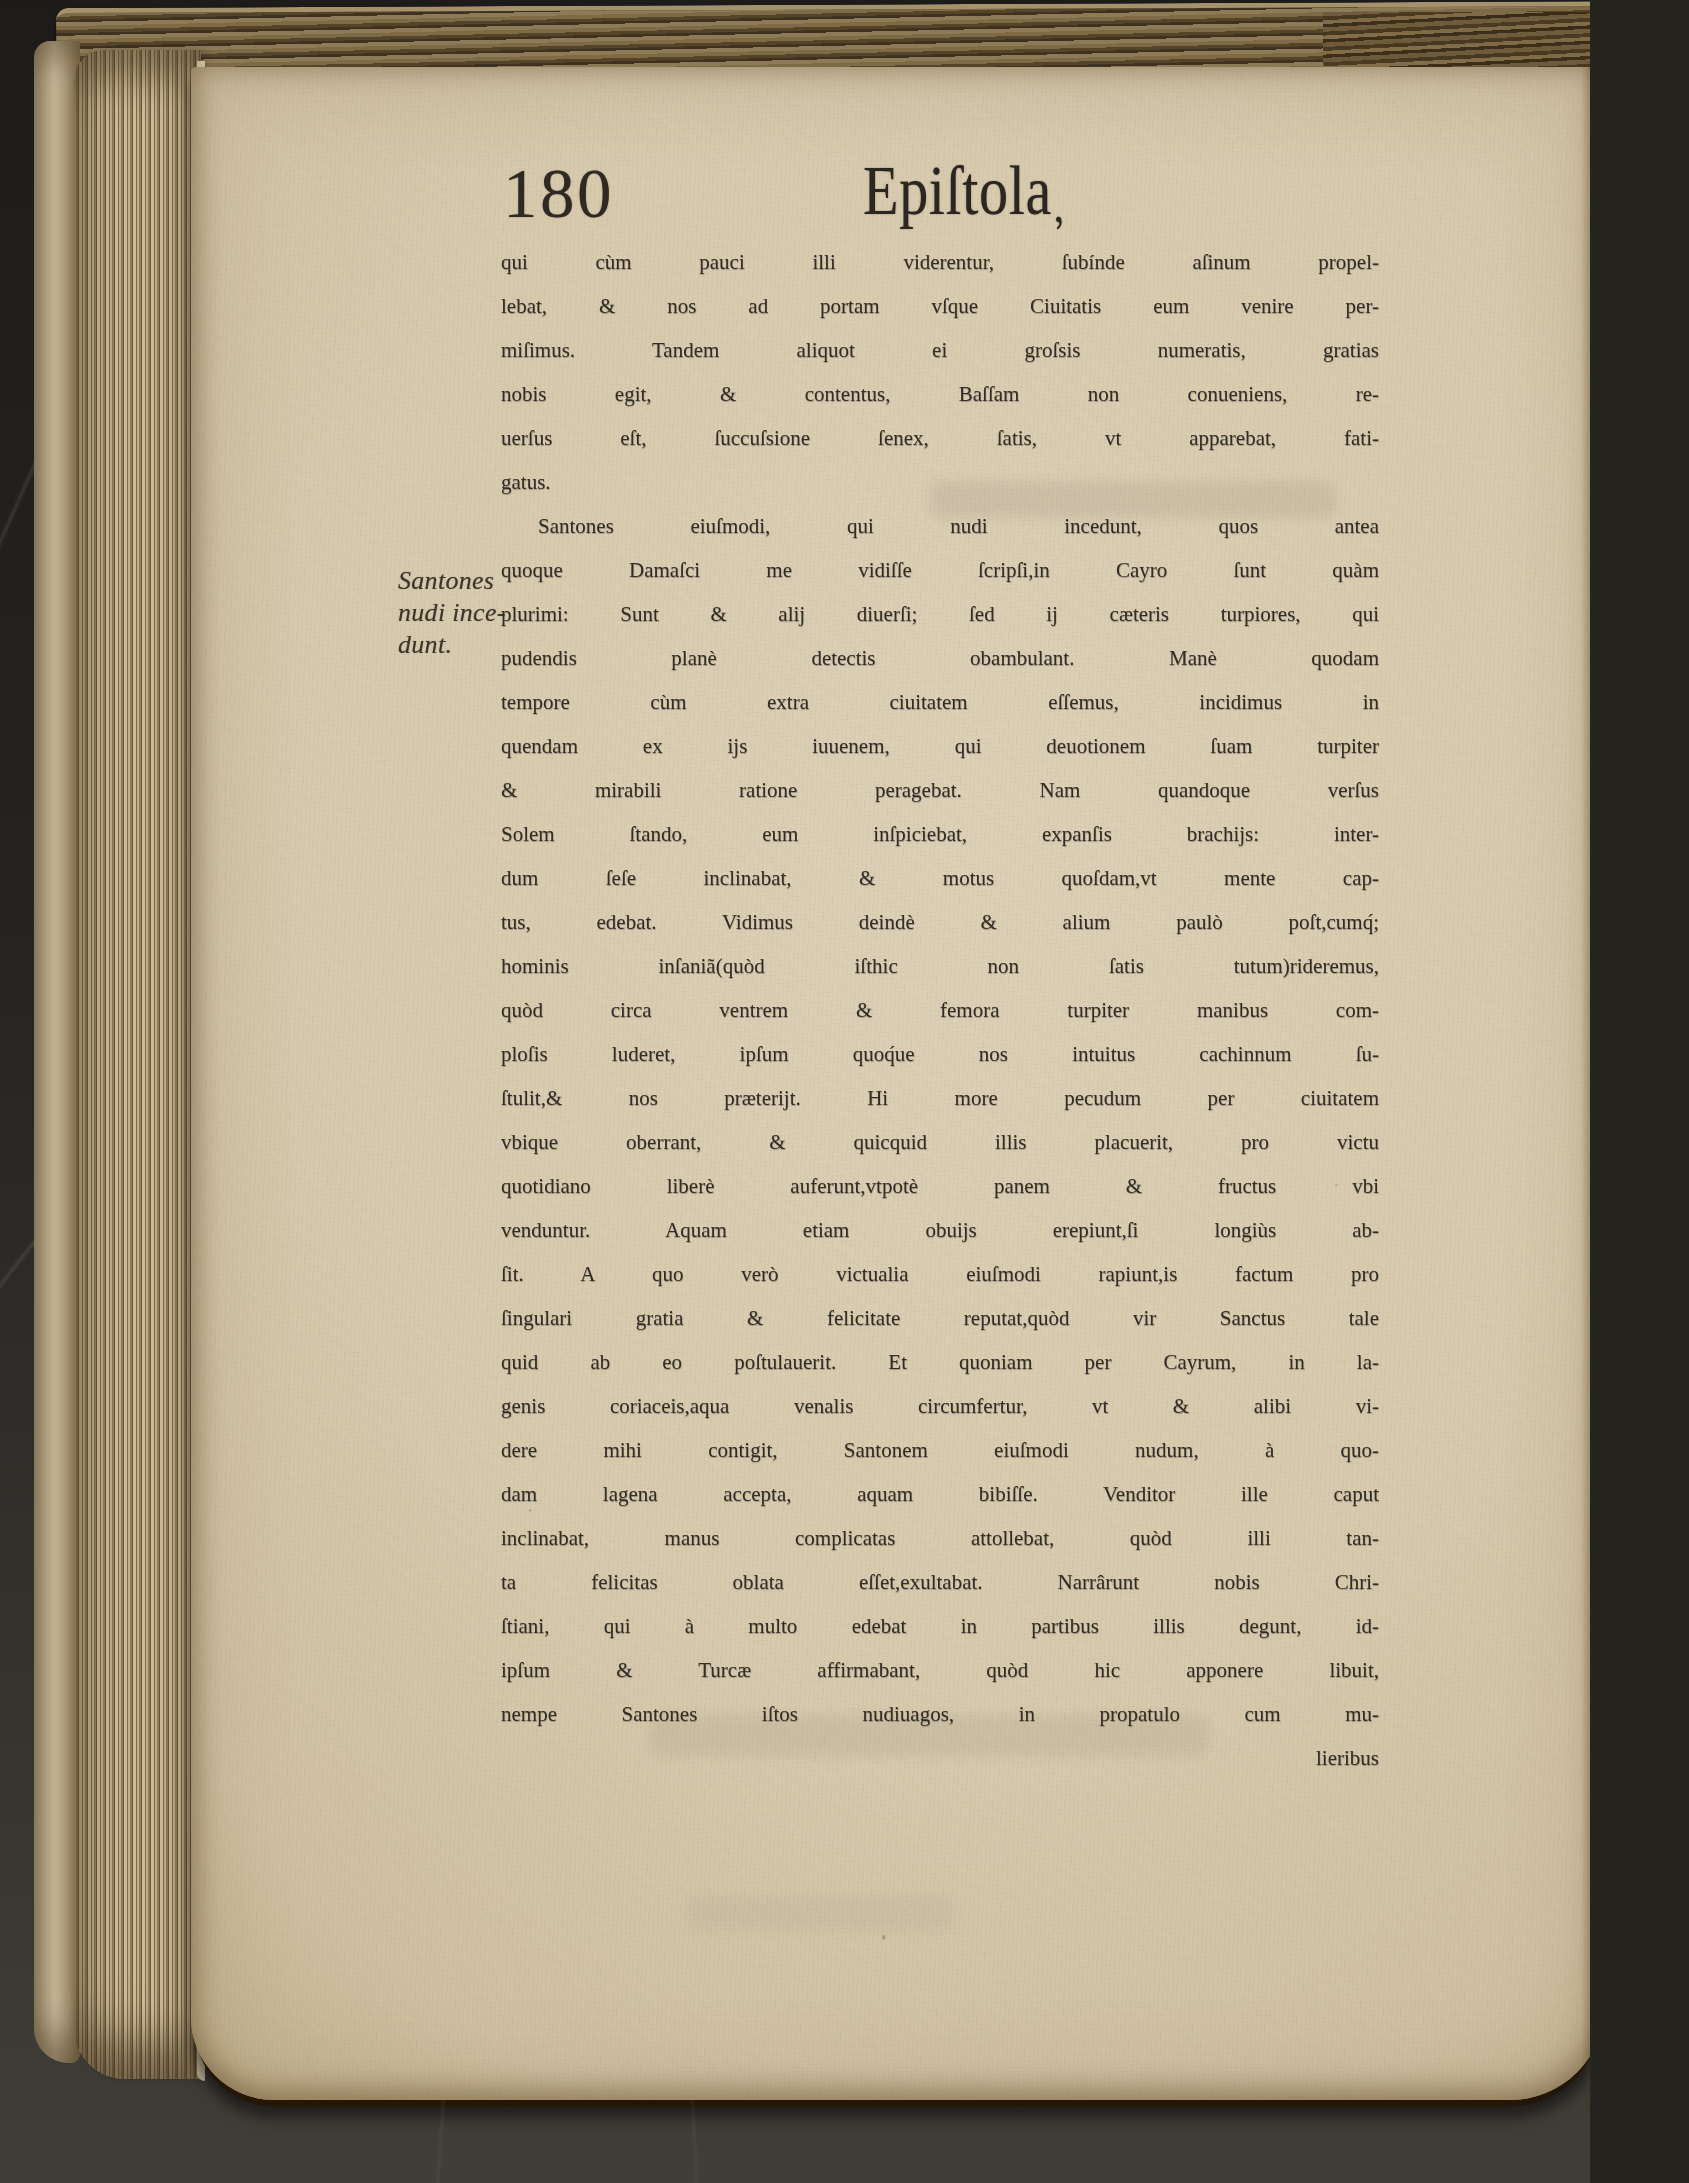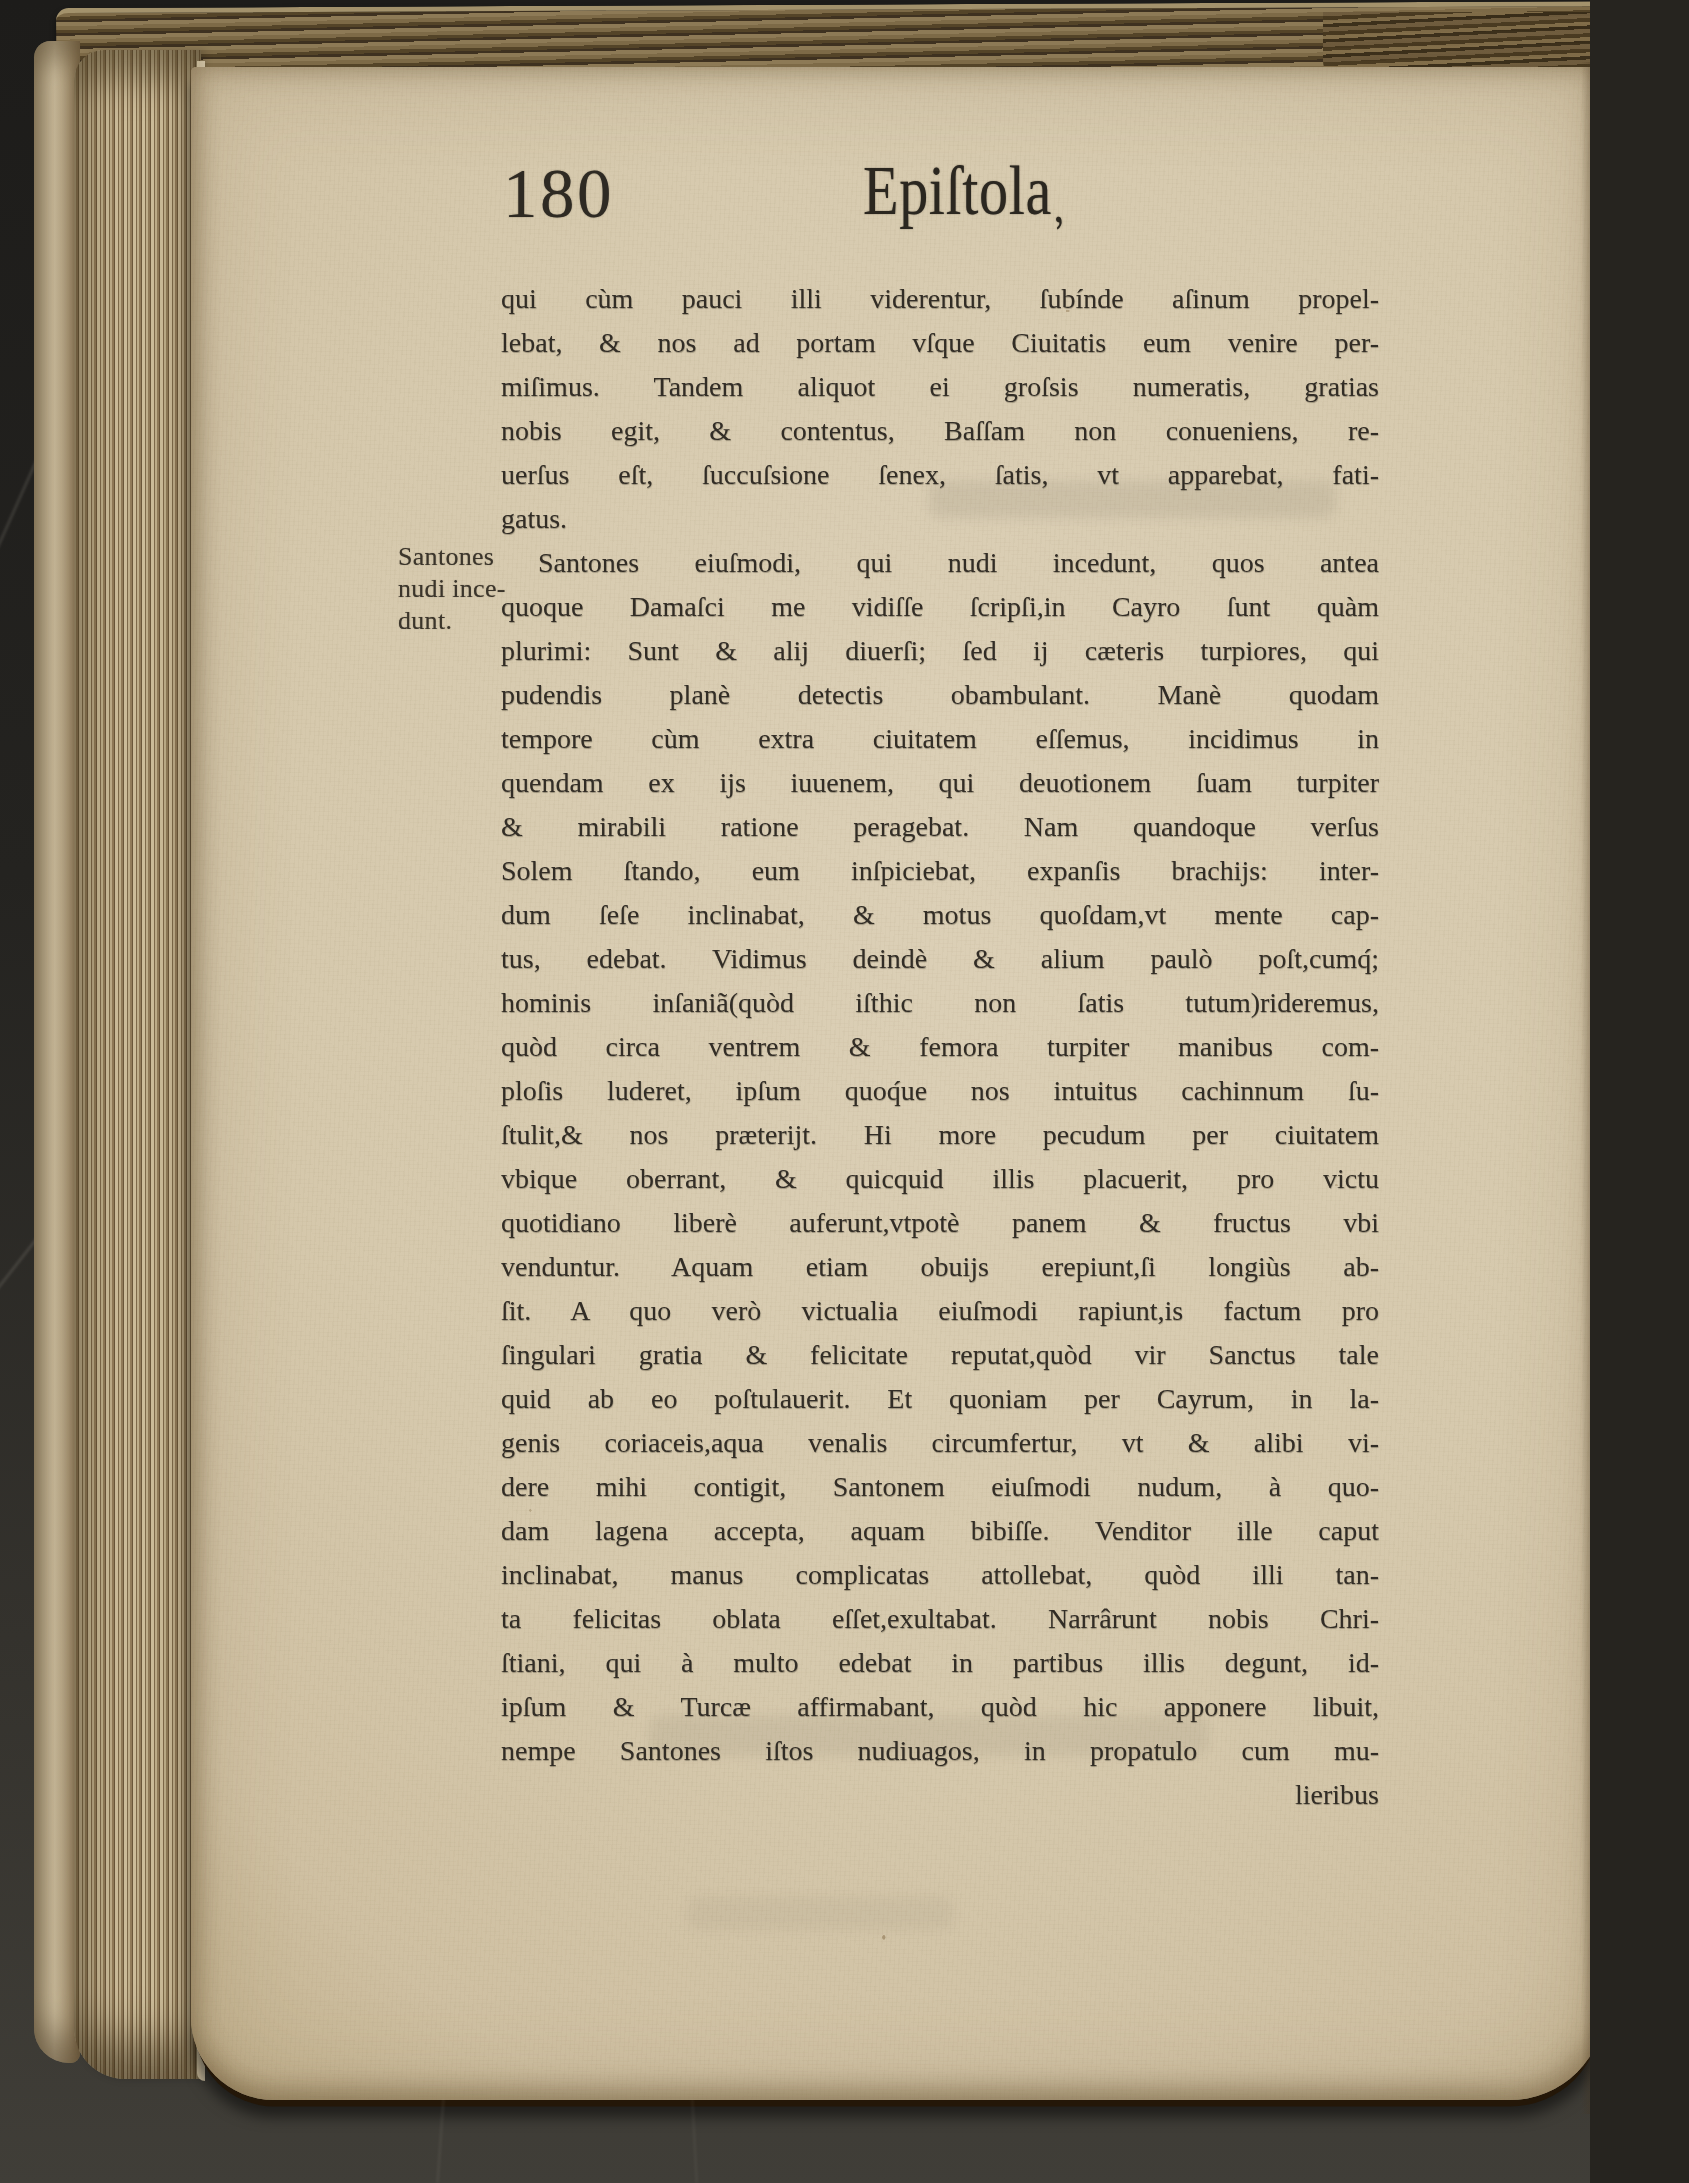--- a/index.html
+++ b/index.html
@@ -72,26 +72,26 @@
   .g2{left:649px;top:1715px;width:560px;height:41px;opacity:.85;}
   .g3{left:687px;top:1896px;width:267px;height:34px;opacity:.6;}
 
   
   .page-number{position:absolute;left:503px;top:160px;font-size:69px;line-height:1;
     color:#2e2a23;letter-spacing:2.5px;text-shadow:0 0 1.3px rgba(45,38,28,.55);}
   .running-header{position:absolute;left:863px;top:153px;font-size:60px;line-height:1.1;
     color:#2b2720;letter-spacing:0.6px;transform:scaleY(1.16) scaleX(.97);transform-origin:left top;
     text-shadow:0 0 1.3px rgba(40,33,24,.6);}
   .running-header .swash{display:inline-block;font-size:41px;transform:translateY(6.4px) rotate(-14deg);margin-left:-2.5px;}
-  .margin-note{position:absolute;left:398px;top:541px;width:159px;
-    font-size:26px;line-height:32px;color:#3b352b;letter-spacing:0.3px;
+  .margin-note{position:absolute;left:398px;top:565px;width:159px;
+    font-style:italic;font-size:26px;line-height:32px;color:#3b352b;letter-spacing:0.3px;
     text-shadow:0 0 1px rgba(55,48,35,.5);}
   .text-block{position:absolute;left:501px;top:240px;width:878px;
-    font-size:28px;line-height:44px;color:#322d26;word-spacing:0.6px;
-    text-shadow:0.4px 0.5px 0.7px rgba(50,42,30,.35);margin-top:37px;}
+    font-size:21px;line-height:44px;color:#322d26;word-spacing:0.6px;
+    text-shadow:0.4px 0.5px 0.7px rgba(50,42,30,.35);}
   .line{text-align:justify;text-align-last:justify;height:44px;overflow:visible;}
   .line.indent{text-indent:37px;}
   .line.noju{text-align-last:left;}
   .line.catchline{text-align:right;text-align-last:right;font-family:Liberation Serif, serif;}
 </style>
 </head>
 <body>
 
 <div class="scene">
   <div class="scratch s1"></div>

